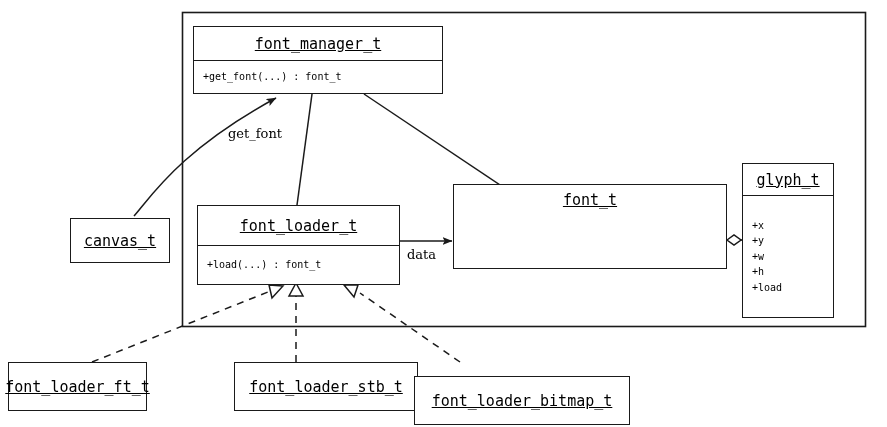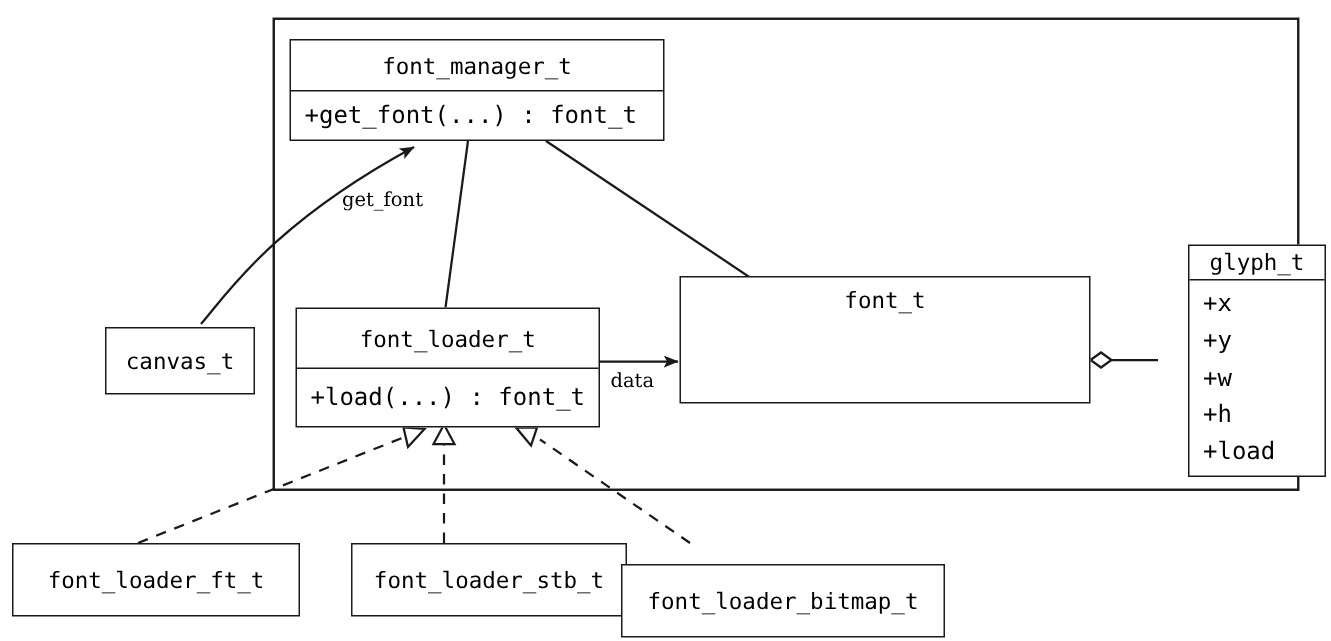--- a/index.html
+++ b/index.html
@@ -33,27 +33,28 @@
   .cls-title {
     text-align: center;
     font-family: "DejaVu Sans Mono", "Liberation Mono", monospace;
     font-size: 15px;
     color: #000000;
     letter-spacing: 0px;
     white-space: pre;
     display: flex;
     align-items: center;
     justify-content: center;
+    text-decoration: underline;
   }
   .cls-divider {
     border-top: 1.5px solid #1a1a1a;
   }
   .cls-members {
     font-family: "DejaVu Sans Mono", "Liberation Mono", monospace;
-    font-size: 16px;
+    font-size: 10px;
     color: #000000;
     white-space: pre;
     padding: 3px 8px 3px 9px;
     display: flex;
     flex-direction: column;
     justify-content: center;
     flex: 1;
   }
   .member-line {
     line-height: 1.55;
@@ -121,32 +122,32 @@
     <div class="cls-title" style="height:39px;">font_loader_t</div>
     <div class="cls-members cls-divider">
       <div class="member-line">+load(...) : font_t</div>
     </div>
   </div>
 
   <div class="uml-box" style="left:453px; top:184px; width:274px; height:85px;">
     <div class="cls-title" style="height:30px;">font_t</div>
   </div>
 
-  <div class="uml-box" style="left:792px; top:163px; width:92px; height:155px;">
+  <div class="uml-box" style="left:742px; top:163px; width:92px; height:155px;">
     <div class="cls-title" style="height:31px;">glyph_t</div>
     <div class="cls-members cls-divider">
       <div class="member-line">+x</div>
       <div class="member-line">+y</div>
       <div class="member-line">+w</div>
       <div class="member-line">+h</div>
       <div class="member-line">+load</div>
     </div>
   </div>
 
-  <div class="uml-box" style="left:8px; top:362px; width:192px; height:49px;">
+  <div class="uml-box" style="left:8px; top:362px; width:139px; height:49px;">
     <div class="cls-title title-only">font_loader_ft_t</div>
   </div>
 
   <div class="uml-box" style="left:204px; top:362px; width:184px; height:49px;margin-left:30px;">
     <div class="cls-title title-only">font_loader_stb_t</div>
   </div>
 
   <div class="uml-box" style="left:414px; top:362px; width:216px; height:49px;margin-top:14px;">
     <div class="cls-title title-only">font_loader_bitmap_t</div>
   </div>

